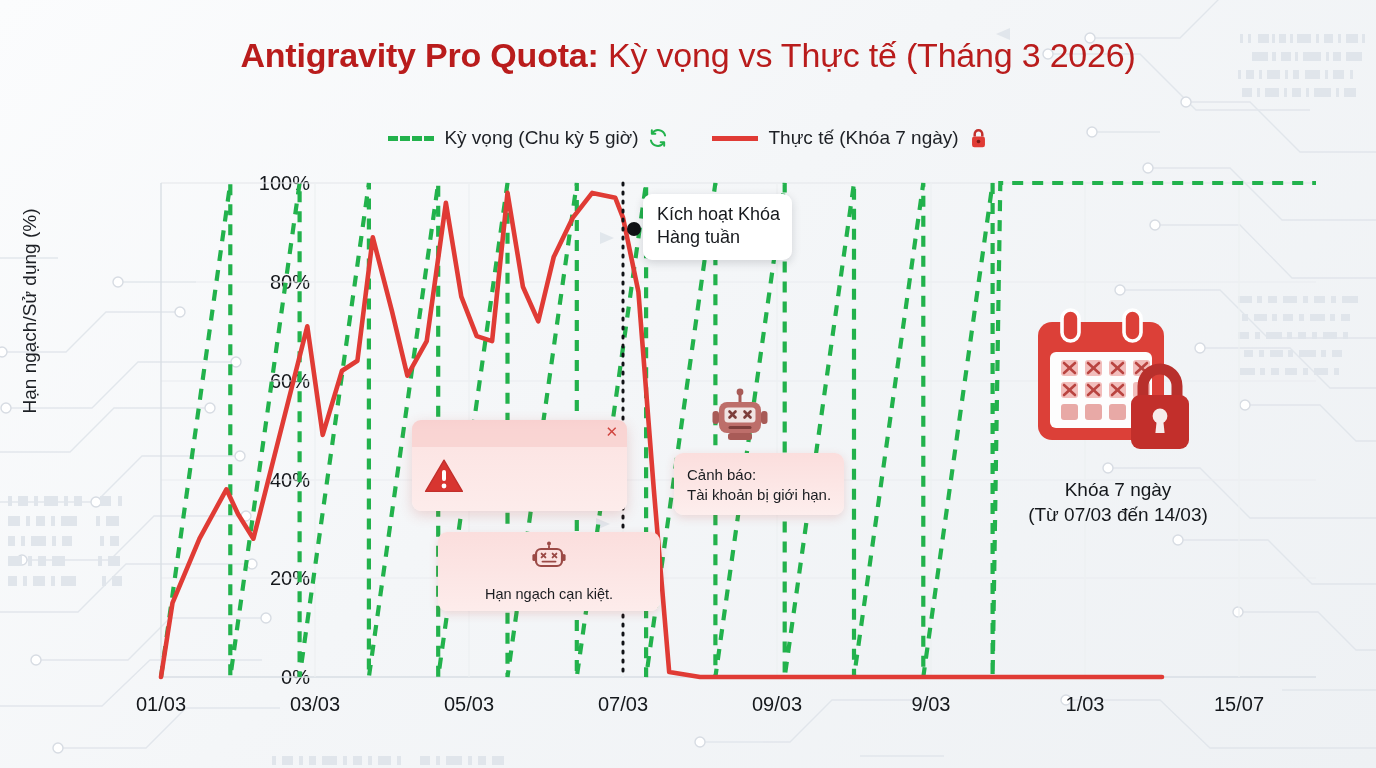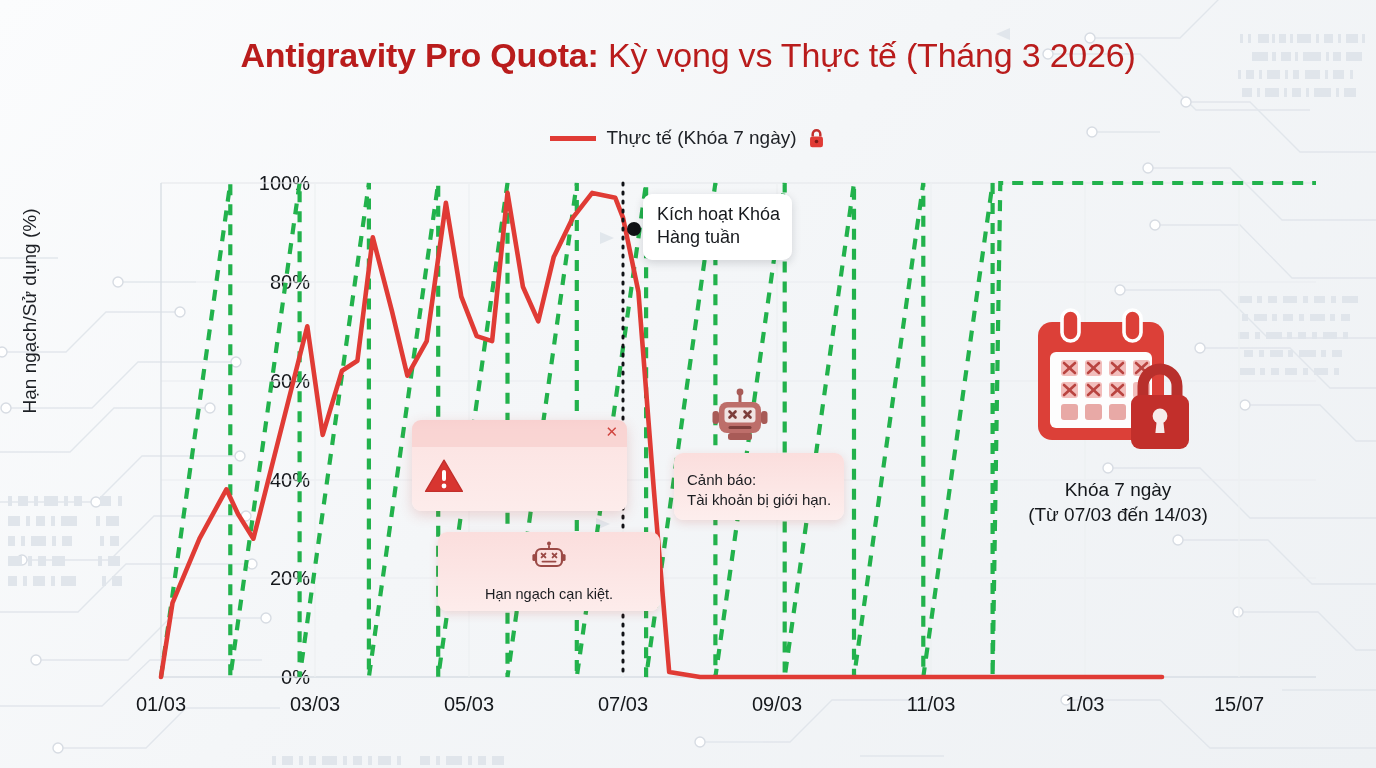--- a/index.html
+++ b/index.html
@@ -75,21 +75,21 @@
     background:linear-gradient(180deg,#fbdedd 0%,#fdeceb 100%);
     box-shadow:0 3px 10px rgba(190,60,55,.17);
     display:flex;align-items:center;gap:11px;padding:9px 12px;
   }
   .bot-card .txt{font-size:14.5px;color:#1b1d21;}
 
   .warn-card{
     position:absolute;border-radius:9px;
     background:linear-gradient(180deg,#fbdedd 0%,#fdeeed 100%);
     box-shadow:0 3px 10px rgba(190,60,55,.17);
-    padding:17px 13px 10px 13px;font-size:15px;color:#1b1d21;
+    padding:12px 13px 10px 13px;font-size:15px;color:#1b1d21;
     line-height:1.32;white-space:pre-line;
   }
 
   .cal-caption{
     position:absolute;text-align:center;font-size:19px;color:#15181c;
     line-height:1.3;white-space:pre-line;width:320px;
   }
 </style>
 </head>
 <body>
@@ -295,20 +295,32 @@
 </svg>
 
 <div id="chart-root">
 
   <div class="title">
     <b>Antigravity Pro Quota:</b><span class="reg"> Kỳ vọng vs Thực tế (Tháng 3 2026)</span>
   </div>
 
   <div class="legend">
     <div class="legend-item">
+      <span class="swatch dashed"></span>
+      <span>Kỳ vọng (Chu kỳ 5 giờ)</span>
+      <span class="legend-emoji">
+        <svg width="20" height="20" viewBox="0 0 24 24" fill="none" stroke="#22b24c" stroke-width="2.4" stroke-linecap="round">
+          <path d="M20.5 9A8.5 8.5 0 0 0 5.2 6.3"></path>
+            <path d="M3.5 15A8.5 8.5 0 0 0 18.8 17.7"></path>
+          <path d="M4.6 2.6v4.2h4.2" stroke-linejoin="round"></path>
+            <path d="M19.4 21.4v-4.2h-4.2" stroke-linejoin="round"></path>
+        </svg>
+      </span>
+    </div>
+    <div class="legend-item">
       <span class="swatch solid"></span>
       <span>Thực tế (Khóa 7 ngày)</span>
       <span class="legend-emoji">
         <svg width="19" height="21" viewBox="0 0 20 22">
           <path d="M6 9V6.4a4 4 0 0 1 8 0V9" fill="none" stroke="#c22f2b" stroke-width="2.6"></path>
           <rect x="3.2" y="8.8" width="13.6" height="11.4" rx="2.4" fill="#e03b35"></rect>
           <circle cx="10" cy="14.2" r="1.9" fill="#7d1a17"></circle>
         </svg>
       </span>
     </div>
@@ -321,21 +333,21 @@
   <div class="ytick" style="top:381px;">60%</div>
   <div class="ytick" style="top:480px;">40%</div>
   <div class="ytick" style="top:578px;">20%</div>
   <div class="ytick" style="top:677px;">0%</div>
 
   <div class="xtick" style="left:161px;">01/03</div>
   <div class="xtick" style="left:315px;">03/03</div>
   <div class="xtick" style="left:469px;">05/03</div>
   <div class="xtick" style="left:623px;">07/03</div>
   <div class="xtick" style="left:777px;">09/03</div>
-  <div class="xtick" style="left:931px;">11/03</div>
+  <div class="xtick" style="left:931px;">9/03</div>
   <div class="xtick" style="left:1085px;">1/03</div>
   <div class="xtick" style="left:1239px;">15/07</div>
 
   <svg id="plot" width="1376" height="768" viewBox="0 0 1376 768" style="position:absolute;left:0;top:0;">
     <g>
       <line x1="161" y1="183" x2="1316" y2="183" stroke="#e3e6ea" stroke-width="1.2"></line>
       <line x1="161" y1="282" x2="1316" y2="282" stroke="#e9ecef" stroke-width="1.2"></line>
       <line x1="161" y1="381" x2="1316" y2="381" stroke="#e9ecef" stroke-width="1.2"></line>
       <line x1="161" y1="480" x2="1316" y2="480" stroke="#e9ecef" stroke-width="1.2"></line>
       <line x1="161" y1="578" x2="1316" y2="578" stroke="#e9ecef" stroke-width="1.2"></line>

